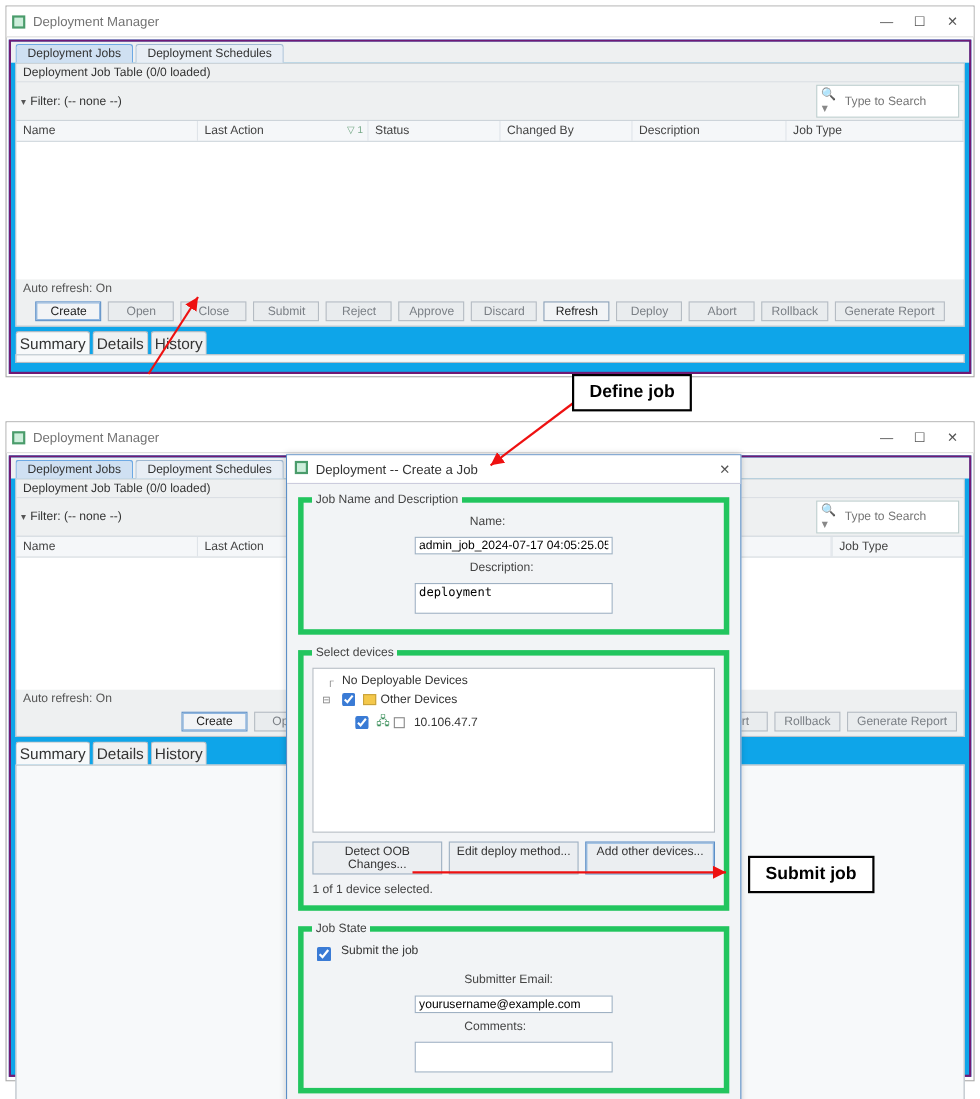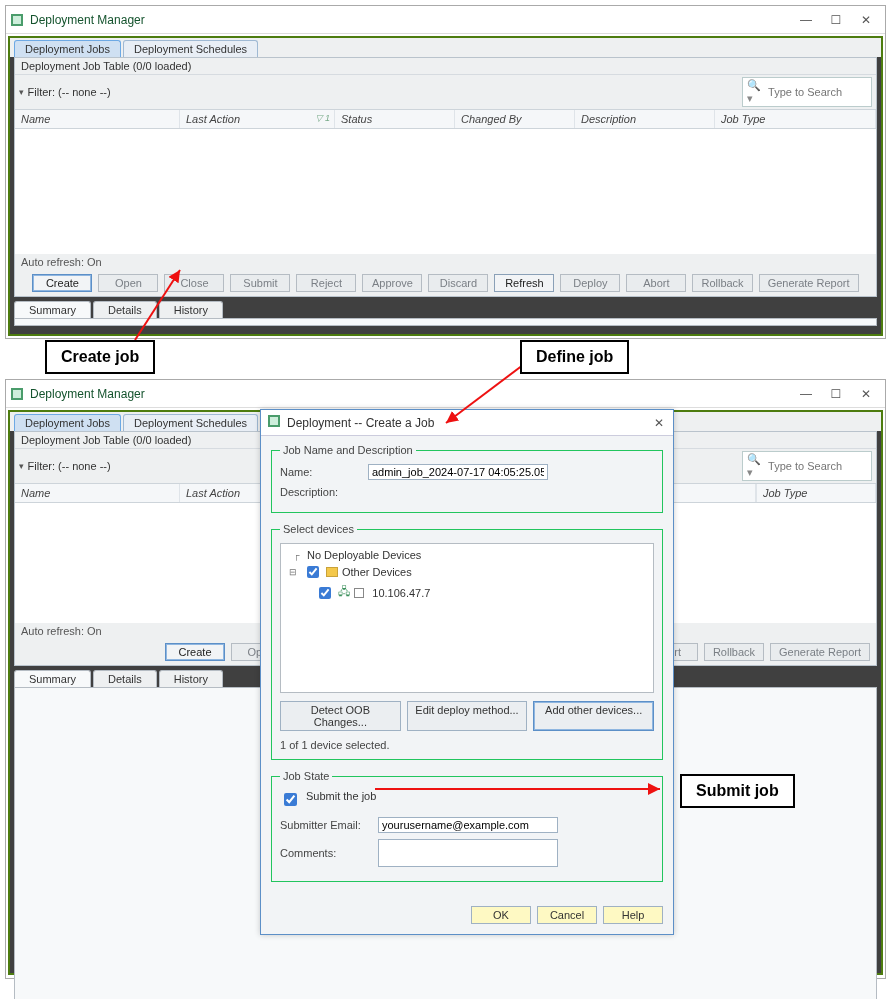--- a/index.html
+++ b/index.html
@@ -22,27 +22,27 @@
     height: 28px;
     padding: 0 4px;
     background: #fff;
     border-bottom: 1px solid #ddd;
   }
   .titlebar .app-icon {
     width: 14px; height: 14px; margin-right: 6px;
     display: inline-flex; align-items: center; justify-content: center;
     color: #2a6;
   }
-  .titlebar .title { flex: 1; color: #14532d; font-size: 12px; }
+  .titlebar .title { flex: 1; color: #737373; font-size: 12px; }
   .win-btns { display: flex; gap: 12px; padding-right: 6px; }
   .win-btn { width: 18px; text-align: center; color: #555; font-size: 12px; cursor: default; }
   .inner {
-    border: 2px solid #4d7c0f;
+    border: 2px solid #701a75;
     margin: 2px;
-    background: #404040;
+    background: #0ea5e9;
     padding-bottom: 4px;
   }
   .tabstrip {
     display: flex;
     gap: 0;
     padding: 2px 4px 0 4px;
     background: #eef0f1;
   }
   .tab {
     padding: 2px 10px;
@@ -99,21 +99,20 @@
     display: flex;
     background: #f5f7f9;
     border-bottom: 1px solid #cdd4da;
   }
   .th {
     padding: 3px 6px;
     border-right: 1px solid #dfe4e9;
     font-size: 11px;
     color: #444;
     position: relative;
-    font-style: italic;
   }
   .th .sort {
     position: absolute; right: 4px; top: 3px; color: #7a8;
     font-size: 9px;
   }
   .tbody {
     background: #fff;
     height: 125px;
   }
   .statusline {
@@ -145,25 +144,25 @@
   .btn.primary {
     border-color: #5c8fc7;
     box-shadow: inset 0 0 0 1px #8fb6e0;
   }
   .subtabs {
     display: flex;
     gap: 2px;
     margin: 4px 4px 0 4px;
   }
   .subtab {
-    padding: 2px 14px;
+    padding: 2px 3px;
     border: 1px solid #b5bcc3;
     border-bottom: none;
     background: #eef0f1;
-    font-size: 11px;
+    font-size: 14px;
     border-radius: 3px 3px 0 0;
   }
   .subtab.active { background: #f7f9fa; }
   .subpanel {
     border: 1px solid #b5bcc3;
     margin: 0 4px 4px 4px;
     background: #f7f9fa;
   }
 
   
@@ -198,34 +197,35 @@
     align-items: center;
     padding: 4px 6px;
     background: #fff;
     border-bottom: 1px solid #ccd;
     font-size: 12px;
   }
   .dlg-title .t { flex: 1; }
   .dlg-close { width: 16px; text-align: center; color: #555; }
   .dlg-body { padding: 8px 10px; }
   fieldset.grp {
-    border: 1px solid #22c55e;
+    border: 5px solid #22c55e;
     margin: 0 0 10px 0;
     padding: 8px;
   }
   fieldset.grp legend {
     font-size: 11px;
     color: #444;
     padding: 0 3px;
   }
   .frow {
     display: flex;
     align-items: center;
     gap: 8px;
     margin-bottom: 6px;
+    flex-direction: column;
   }
   .frow label { width: 80px; color: #444; }
   .frow input[type=text] {
     border: 1px solid #9fb1c3;
     padding: 1px 3px;
     font-size: 11px;
     width: 180px;
   }
   .frow textarea {
     border: 1px solid #9fb1c3;
@@ -356,21 +356,20 @@
   </div>
 
   <svg class="anno" style="left:130px;top:260px;" width="60" height="80">
     <defs>
         <marker id="ah1" markerWidth="8" markerHeight="8" refX="6" refY="3" orient="auto">
           <path d="M0,0 L6,3 L0,6 Z" fill="#e11"></path>
         </marker>
       </defs>
     <line x1="5" y1="75" x2="50" y2="5" stroke="#e11" stroke-width="2" marker-end="url(#ah1)"></line>
   </svg>
-  <div class="callout" style="left:45px;top:335px;">Create job</div>
 
   <div class="callout" style="left:520px;top:335px;">Define job</div>
   <svg class="anno" style="left:438px;top:355px;" width="90" height="70">
     <defs>
         <marker id="ah2" markerWidth="8" markerHeight="8" refX="6" refY="3" orient="auto">
           <path d="M0,0 L6,3 L0,6 Z" fill="#e11"></path>
         </marker>
       </defs>
     <line x1="85" y1="5" x2="8" y2="63" stroke="#e11" stroke-width="2" marker-end="url(#ah2)"></line>
   </svg>
@@ -447,20 +446,21 @@
     </div>
     <div class="dlg-body">
       <fieldset class="grp">
         <legend>Job Name and Description</legend>
         <div class="frow">
           <label>Name:</label>
           <input type="text" value="admin_job_2024-07-17 04:05:25.051" style="">
         </div>
         <div class="frow">
           <label>Description:</label>
+          <textarea style="">deployment</textarea>
         </div>
       </fieldset>
 
       <fieldset class="grp">
         <legend>Select devices</legend>
         <div class="treebox">
           <div class="treeline" style="padding-left:8px">
             <span class="exp">┌</span>
             <span>No Deployable Devices</span>
           </div>

